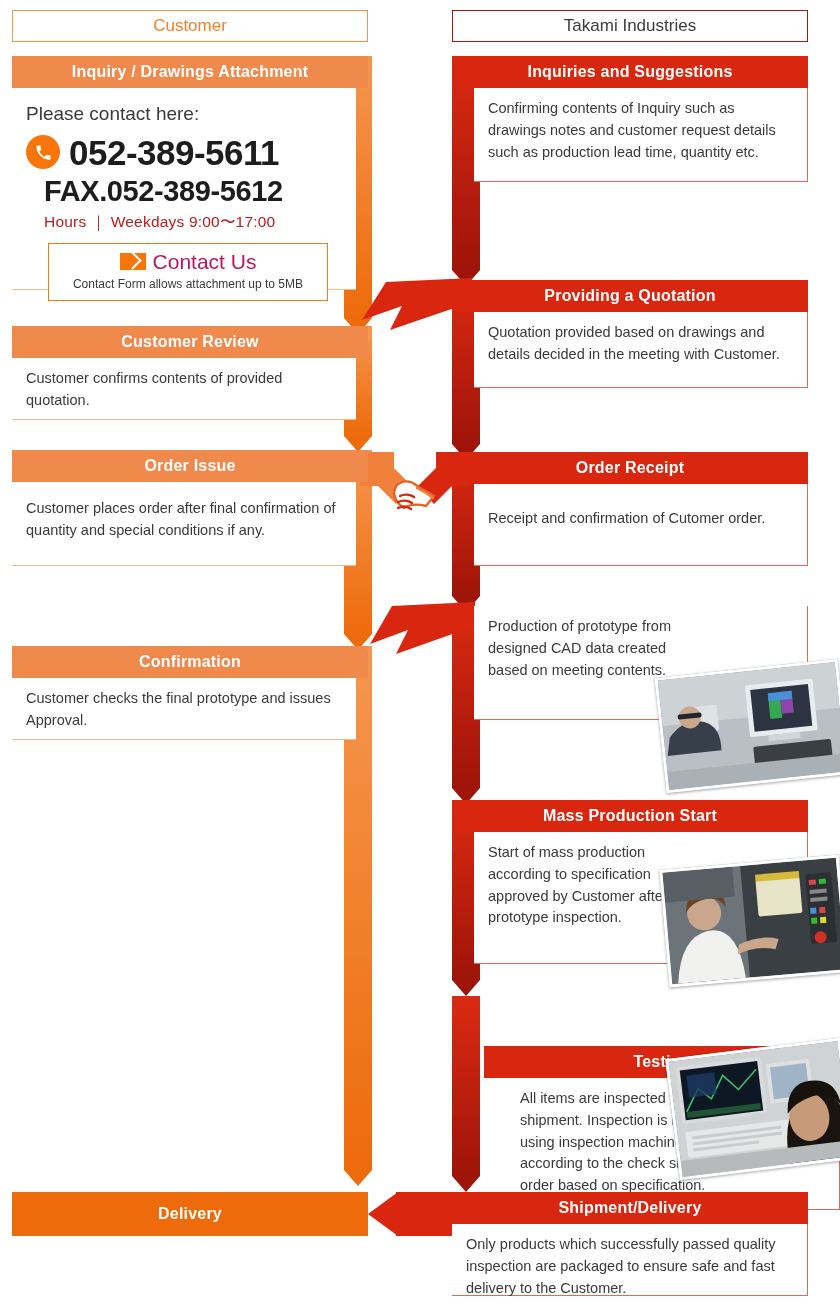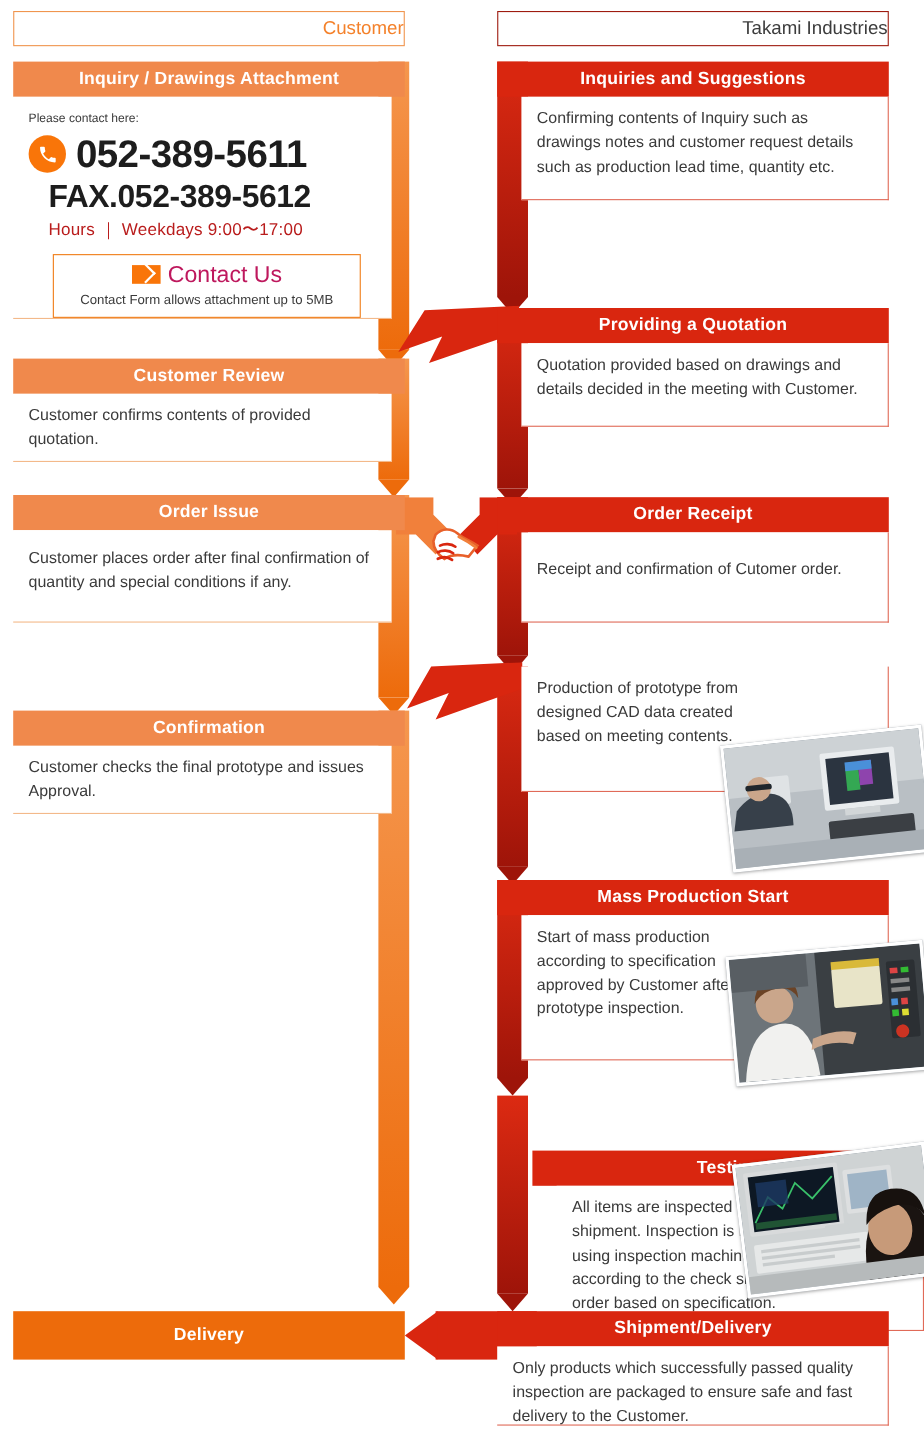--- a/index.html
+++ b/index.html
@@ -14,21 +14,21 @@
     overflow:hidden;
     background:#fff;
   }
 
   
   .colhead{
     position:absolute;
     box-sizing:border-box;
     height:32px;
     line-height:30px;
-    text-align:right;
+    text-align:center;
     font-size:17px;
     background:#ffffff;
   }
   .colhead.cust{
     left:12px; top:10px; width:356px;
     border:1px solid #F0954E;
     color:#F4812A;
   }
   .colhead.firm{
     left:452px; top:10px; width:356px;
@@ -116,21 +116,21 @@
   .harrow .hshaft{position:absolute;right:0;top:0;height:100%;background:#D9260F;}
   .harrow .hhead{
     position:absolute;left:0;top:50%;transform:translateY(-50%);
     width:0;height:0;
     border-top:22px solid transparent;
     border-bottom:22px solid transparent;
     border-right:30px solid #D9260F;
   }
 
   
-  .contact-lead{font-size:11px;color:#3a3a3a;margin:0 0 6px 0;}
+  .contact-lead{font-size:19px;color:#3a3a3a;margin:0 0 6px 0;}
   .phone-row{display:flex;align-items:center;gap:9px;margin:2px 0 4px 0;}
   .phone-ic{
     width:34px;height:34px;border-radius:50%;
     background:#F97509;display:flex;align-items:center;justify-content:center;
     flex:0 0 34px;
   }
   .phone-num{
     font-size:35px;font-weight:700;color:#1d1d1d;letter-spacing:-.5px;line-height:1;
   }
   .fax{

